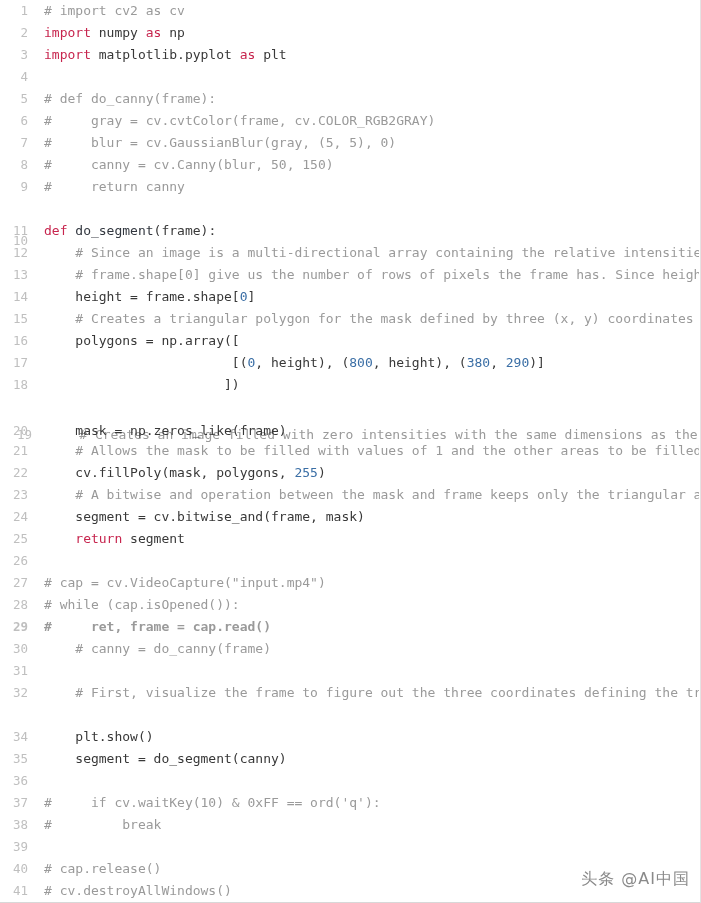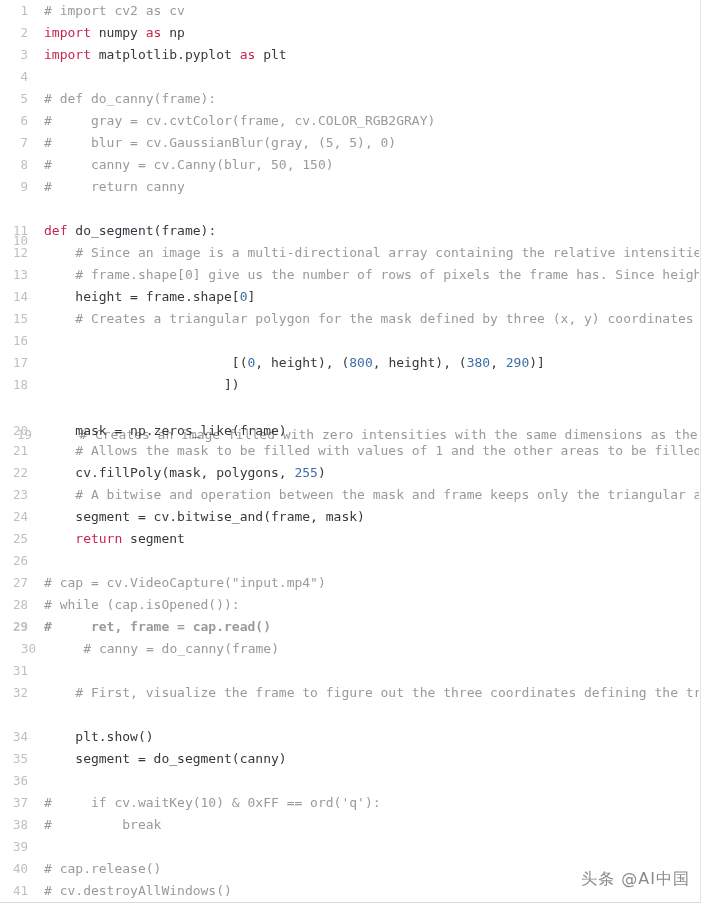--- a/index.html
+++ b/index.html
@@ -86,35 +86,35 @@
       <div class="code-line" style="top: 110px; position: absolute; left: 0px; right: 0px;"><span class="ln">6</span><span class="lc"><span class="tok-com">#     gray = cv.cvtColor(frame, cv.COLOR_RGB2GRAY)</span></span></div>
       <div class="code-line" style="top: 132px; position: absolute; left: 0px; right: 0px;"><span class="ln">7</span><span class="lc"><span class="tok-com">#     blur = cv.GaussianBlur(gray, (5, 5), 0)</span></span></div>
       <div class="code-line" style="top: 154px; position: absolute; left: 0px; right: 0px;"><span class="ln">8</span><span class="lc"><span class="tok-com">#     canny = cv.Canny(blur, 50, 150)</span></span></div>
       <div class="code-line" style="top: 176px; position: absolute; left: 0px; right: 0px;"><span class="ln">9</span><span class="lc"><span class="tok-com">#     return canny</span></span></div>
       <div class="code-line" style="top: 198px; position: absolute; left: 0px; right: 0px; margin-top: 32px;"><span class="ln">10</span><span class="lc"></span></div>
       <div class="code-line" style="top: 220px; position: absolute; left: 0px; right: 0px;"><span class="ln">11</span><span class="lc"><span class="tok-kw">def</span><span class="tok-id"> </span><span class="tok-fn">do_segment</span><span class="tok-id">(frame):</span></span></div>
       <div class="code-line" style="top: 242px; position: absolute; left: 0px; right: 0px;"><span class="ln">12</span><span class="lc"><span class="tok-com">    # Since an image is a multi-directional array containing the relative intensities of ea</span></span></div>
       <div class="code-line" style="top: 264px; position: absolute; left: 0px; right: 0px;"><span class="ln">13</span><span class="lc"><span class="tok-com">    # frame.shape[0] give us the number of rows of pixels the frame has. Since height begin</span></span></div>
       <div class="code-line" style="top: 286px; position: absolute; left: 0px; right: 0px;"><span class="ln">14</span><span class="lc"><span class="tok-id">    height = frame.shape[</span><span class="tok-num">0</span><span class="tok-id">]</span></span></div>
       <div class="code-line" style="top: 308px; position: absolute; left: 0px; right: 0px;"><span class="ln">15</span><span class="lc"><span class="tok-com">    # Creates a triangular polygon for the mask defined by three (x, y) coordinates</span></span></div>
-      <div class="code-line" style="top: 330px; position: absolute; left: 0px; right: 0px;"><span class="ln">16</span></div>
+      <div class="code-line" style="top: 330px; position: absolute; left: 0px; right: 0px;"><span class="ln">16</span><span class="lc"><span class="tok-id">    polygons = np.array([</span></span></div>
       <div class="code-line" style="top: 352px; position: absolute; left: 0px; right: 0px;"><span class="ln">17</span><span class="lc"><span class="tok-id">                        [(</span><span class="tok-num">0</span><span class="tok-id">, height), (</span><span class="tok-num">800</span><span class="tok-id">, height), (</span><span class="tok-num">380</span><span class="tok-id">, </span><span class="tok-num">290</span><span class="tok-id">)]</span></span></div>
       <div class="code-line" style="top: 374px; position: absolute; left: 0px; right: 0px;"><span class="ln">18</span><span class="lc"><span class="tok-id">                       ])</span></span></div>
       <div class="code-line" style="top: 396px; position: absolute; left: 4px; right: 0px; margin-top: 28px;"><span class="ln">19</span><span class="lc"><span class="tok-com">    # Creates an image filled with zero intensities with the same dimensions as the frame</span></span></div>
       <div class="code-line" style="top: 420px; position: absolute; left: 0px; right: 0px;"><span class="ln">20</span><span class="lc"><span class="tok-id">    mask = np.zeros_like(frame)</span></span></div>
       <div class="code-line" style="top: 440px; position: absolute; left: 0px; right: 0px;"><span class="ln">21</span><span class="lc"><span class="tok-com">    # Allows the mask to be filled with values of 1 and the other areas to be filled with v</span></span></div>
       <div class="code-line" style="top: 462px; position: absolute; left: 0px; right: 0px;"><span class="ln">22</span><span class="lc"><span class="tok-id">    cv.fillPoly(mask, polygons, </span><span class="tok-num">255</span><span class="tok-id">)</span></span></div>
       <div class="code-line" style="top: 484px; position: absolute; left: 0px; right: 0px;"><span class="ln">23</span><span class="lc"><span class="tok-com">    # A bitwise and operation between the mask and frame keeps only the triangular area of</span></span></div>
       <div class="code-line" style="top: 506px; position: absolute; left: 0px; right: 0px;"><span class="ln">24</span><span class="lc"><span class="tok-id">    segment = cv.bitwise_and(frame, mask)</span></span></div>
       <div class="code-line" style="top: 528px; position: absolute; left: 0px; right: 0px;"><span class="ln">25</span><span class="lc"><span class="tok-id">    </span><span class="tok-kw">return</span><span class="tok-id"> segment</span></span></div>
       <div class="code-line" style="top: 550px; position: absolute; left: 0px; right: 0px;"><span class="ln">26</span><span class="lc"></span></div>
       <div class="code-line" style="top: 572px; position: absolute; left: 0px; right: 0px;"><span class="ln">27</span><span class="lc"><span class="tok-com"># cap = cv.VideoCapture("input.mp4")</span></span></div>
       <div class="code-line" style="top: 594px; position: absolute; left: 0px; right: 0px;"><span class="ln">28</span><span class="lc"><span class="tok-com"># while (cap.isOpened()):</span></span></div>
       <div class="code-line" style="top: 616px; position: absolute; left: 0px; right: 0px; font-weight: bold;"><span class="ln">29</span><span class="lc"><span class="tok-com">#     ret, frame = cap.read()</span></span></div>
-      <div class="code-line" style="top: 638px; position: absolute; left: 8px; right: 0px;"><span class="ln">30</span><span class="lc"><span class="tok-com">    # canny = do_canny(frame)</span></span></div>
+      <div class="code-line" style="top: 638px; position: absolute; left: 0px; right: 0px;"><span class="ln">30</span><span class="lc"><span class="tok-com">    # canny = do_canny(frame)</span></span></div>
       <div class="code-line" style="top: 660px; position: absolute; left: 0px; right: 0px;"><span class="ln">31</span><span class="lc"></span></div>
       <div class="code-line" style="top: 682px; position: absolute; left: 0px; right: 0px;"><span class="ln">32</span><span class="lc"><span class="tok-com">    # First, visualize the frame to figure out the three coordinates defining the triangula</span></span></div>
       <div class="code-line" style="top: 726px; position: absolute; left: 0px; right: 0px;"><span class="ln">34</span><span class="lc"><span class="tok-id">    plt.show()</span></span></div>
       <div class="code-line" style="top: 748px; position: absolute; left: 0px; right: 0px;"><span class="ln">35</span><span class="lc"><span class="tok-id">    segment = do_segment(canny)</span></span></div>
       <div class="code-line" style="top: 770px; position: absolute; left: 0px; right: 0px;"><span class="ln">36</span><span class="lc"></span></div>
       <div class="code-line" style="top: 792px; position: absolute; left: 0px; right: 0px;"><span class="ln">37</span><span class="lc"><span class="tok-com">#     if cv.waitKey(10) &amp; 0xFF == ord('q'):</span></span></div>
       <div class="code-line" style="top: 814px; position: absolute; left: 0px; right: 0px;"><span class="ln">38</span><span class="lc"><span class="tok-com">#         break</span></span></div>
       <div class="code-line" style="top: 836px; position: absolute; left: 0px; right: 0px;"><span class="ln">39</span><span class="lc"></span></div>
       <div class="code-line" style="top: 858px; position: absolute; left: 0px; right: 0px;"><span class="ln">40</span><span class="lc"><span class="tok-com"># cap.release()</span></span></div>
       <div class="code-line" style="top: 880px; position: absolute; left: 0px; right: 0px;"><span class="ln">41</span><span class="lc"><span class="tok-com"># cv.destroyAllWindows()</span></span></div>

